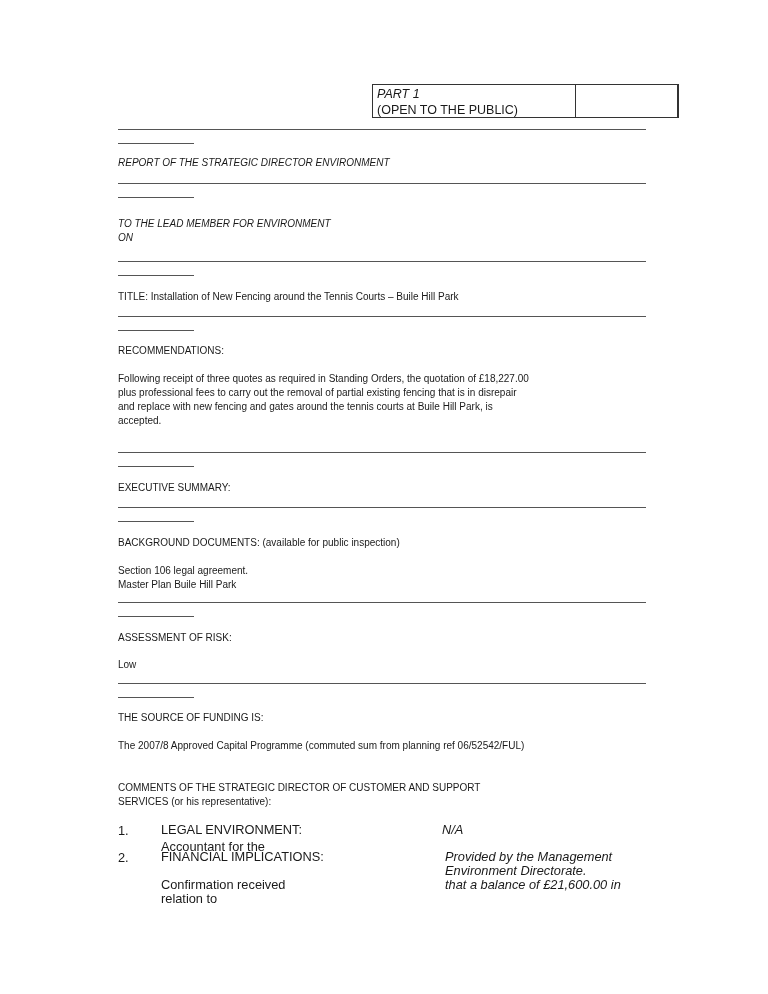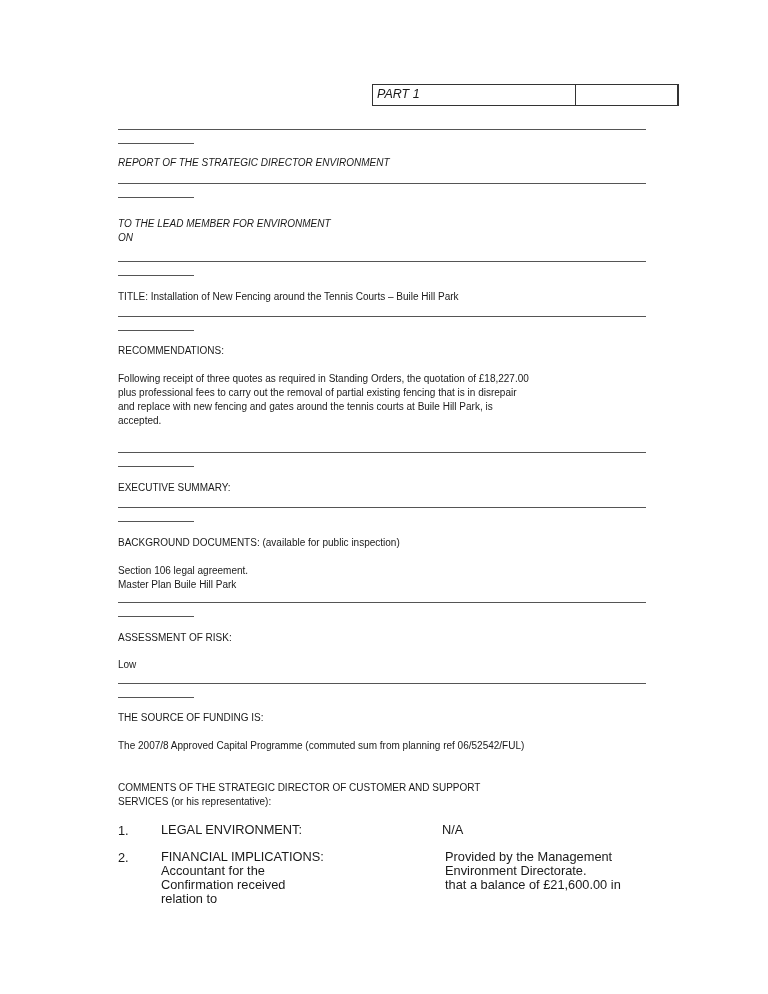--- a/index.html
+++ b/index.html
@@ -1,37 +1,38 @@
 <!DOCTYPE html>
 <html><head>
 <meta charset="utf-8">
 <style>
   html, body { margin: 0; padding: 0; background: #ffffff; }
   body { width: 768px; height: 994px; position: relative; overflow: hidden;
          font-family: "Liberation Sans", sans-serif; color: #1a1a1a; font-size: 13px; }
-  .hdr-box { position: absolute; left: 372px; top: 84px; width: 307px; height: 22px;
+  .hdr-box { position: absolute; left: 372px; top: 84px; width: 307px; height: 34px;
              border: 1px solid #333; border-right: 2px solid #333; box-sizing: border-box; }
   .hdr-left { position: absolute; left: 0; top: 0; width: 203px; height: 100%;
               border-right: 1px solid #333; box-sizing: border-box; padding: 1px 0 0 4px; }
   .hdr-right { position: absolute; left: 203px; top: 0; right: 0; height: 100%; padding: 1px 0 0 5px; }
   .hdr-line { font-size: 12.5px; line-height: 16px; white-space: nowrap; }
   .it { font-style: italic; }
   .rule-long { position: absolute; left: 118px; width: 528px; height: 1px; background: #555; }
   .rule-short { position: absolute; left: 118px; width: 76px; height: 1px; background: #555; }
   .txt { position: absolute; left: 118px; font-size: 10px; line-height: 14px; white-space: nowrap; }
   .num { position: absolute; left: 118px; font-size: 12.8px; }
   .col2 { position: absolute; left: 161px; font-size: 12.8px; line-height: 14px; white-space: nowrap; }
-  .col3 { position: absolute; left: 442px; font-size: 12.8px; line-height: 14px; white-space: nowrap; }
+  .col3 { position: absolute; left: 442px; font-size: 12.8px; line-height: 14px; white-space: nowrap; font-style: italic; }
 </style>
 </head>
 <body>
 
 <div class="hdr-box">
   <div class="hdr-left">
     <div class="hdr-line it">PART 1</div>
+    <div class="hdr-line">(OPEN TO THE PUBLIC)</div>
   </div>
 </div>
 
 <div class="rule-long" style="top:129px"></div>
 <div class="rule-short" style="top:143px"></div>
 
 <div class="txt it" style="top:156px">REPORT OF THE STRATEGIC DIRECTOR ENVIRONMENT</div>
 
 <div class="rule-long" style="top:183px"></div>
 <div class="rule-short" style="top:197px"></div>
@@ -79,18 +80,18 @@
 
 <div class="txt" style="top:781px">COMMENTS OF THE STRATEGIC DIRECTOR OF CUSTOMER AND SUPPORT</div>
 <div class="txt" style="top:795px">SERVICES (or his representative):</div>
 
 <div class="num" style="top:823px">1.</div>
 <div class="col2" style="top:823px">LEGAL ENVIRONMENT:</div>
 <div class="col3" style="top:823px">N/A</div>
 
 <div class="num" style="top:850px">2.</div>
 <div class="col2" style="top:850px">FINANCIAL IMPLICATIONS:</div>
-<div class="col2" style="top:864px">Accountant for the</div>
+<div class="col2" style="top:840px">Accountant for the</div>
 <div class="col2" style="top:878px">Confirmation received</div>
 <div class="col2" style="top:892px">relation to</div>
 <div class="col3" style="top:850px; left:445px">Provided by the Management</div>
 <div class="col3" style="top:864px; left:445px">Environment Directorate.</div>
 <div class="col3" style="top:878px; left:445px">that a balance of £21,600.00 in</div>
 
 </body></html>

